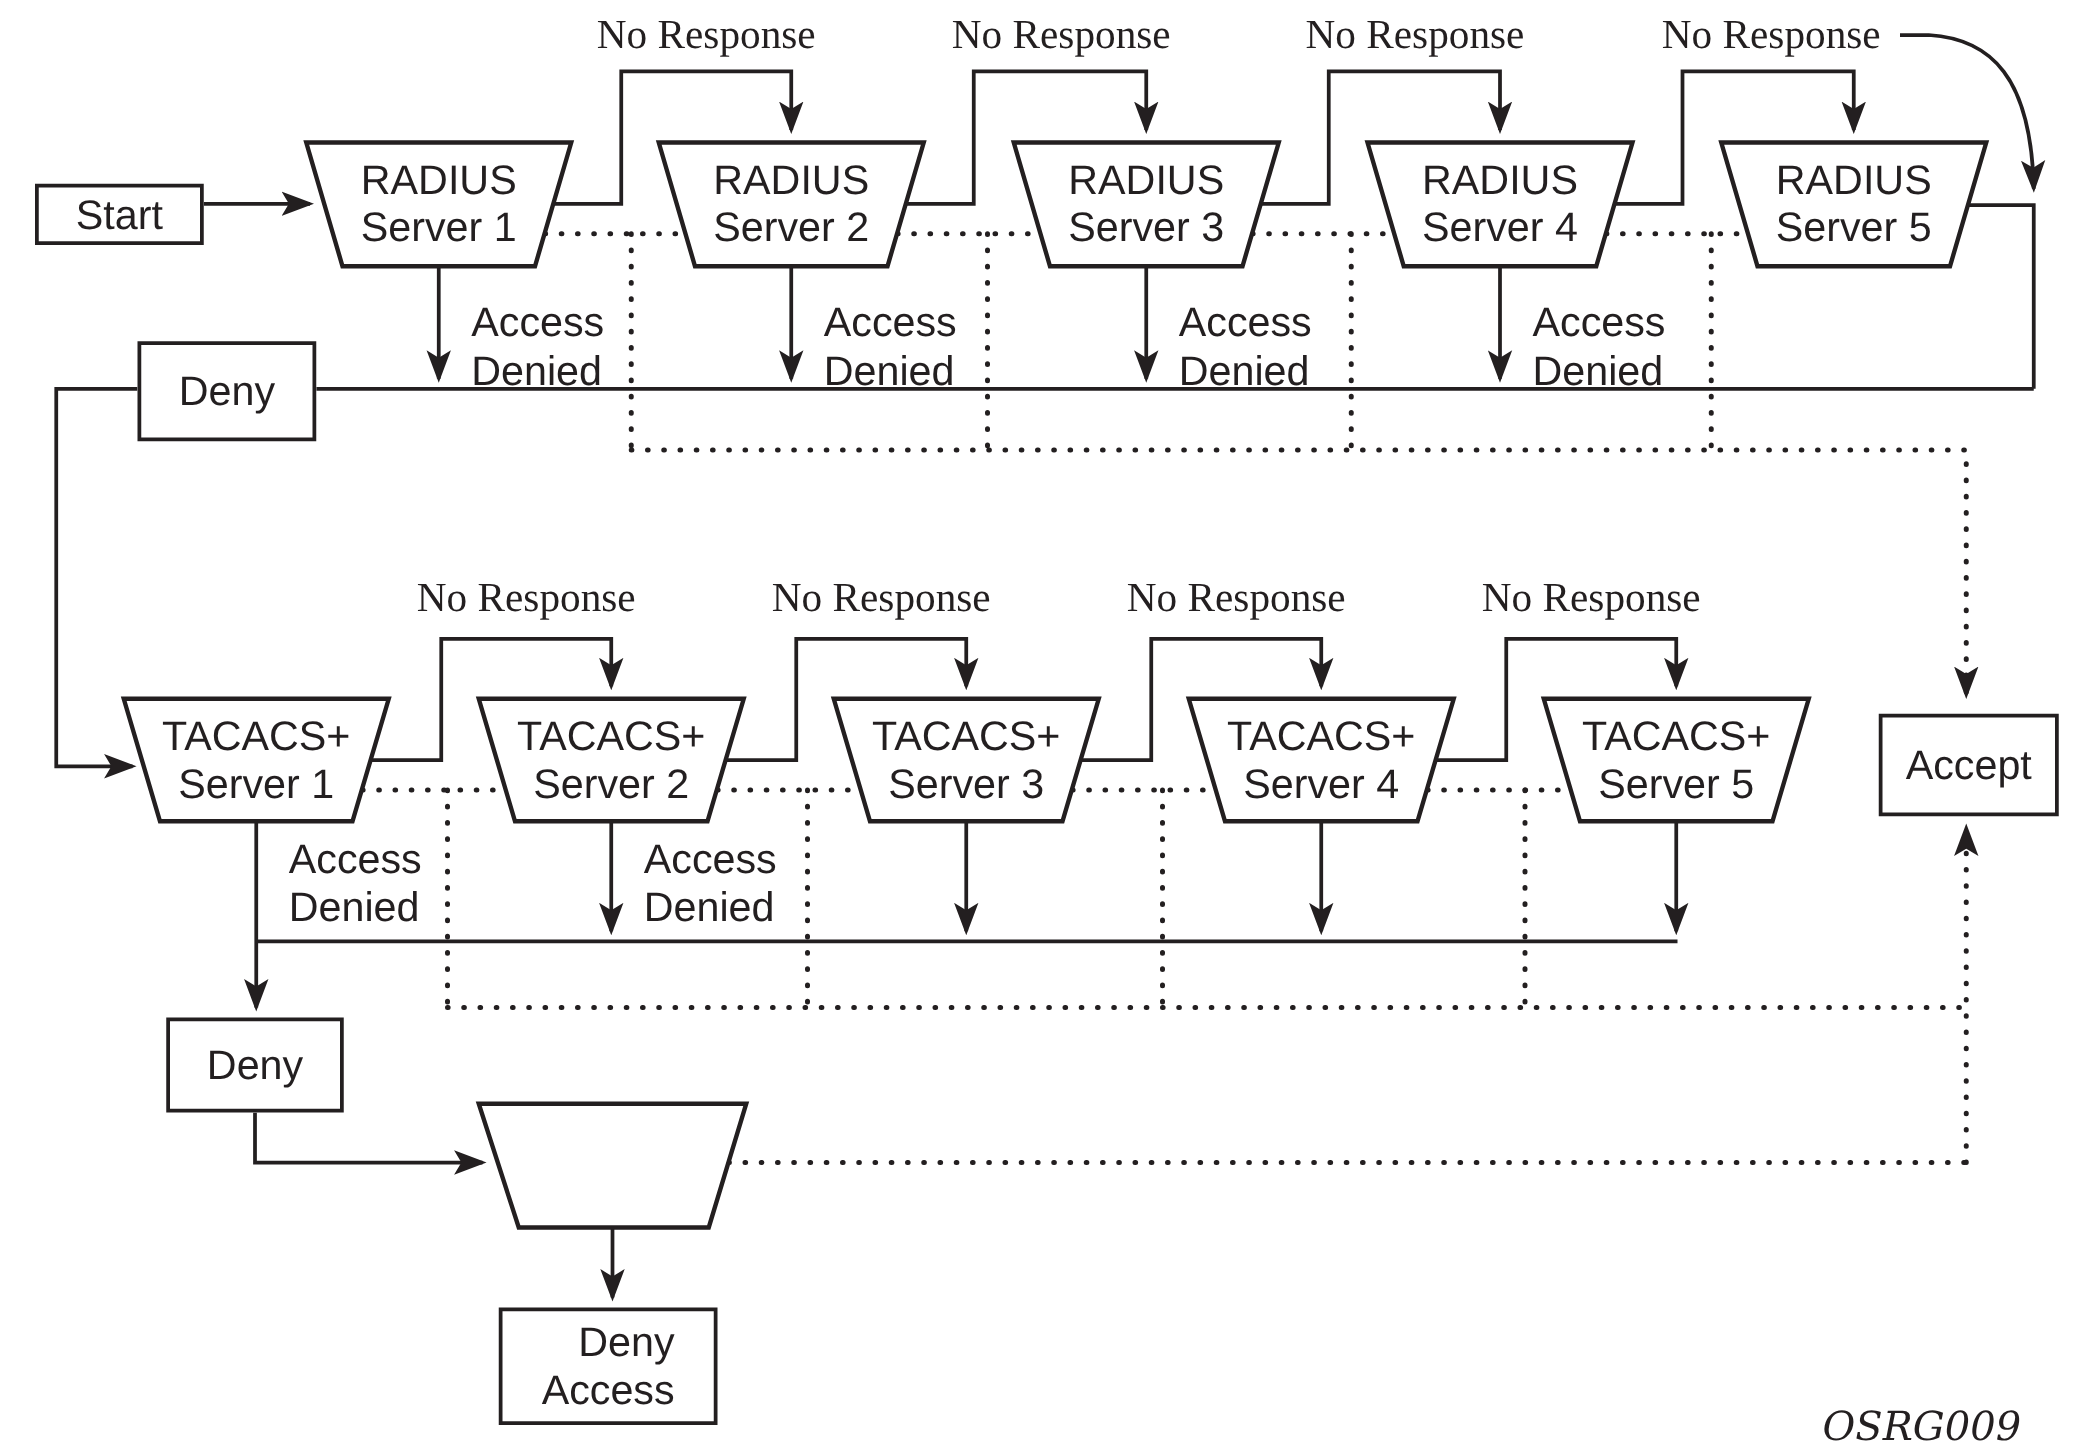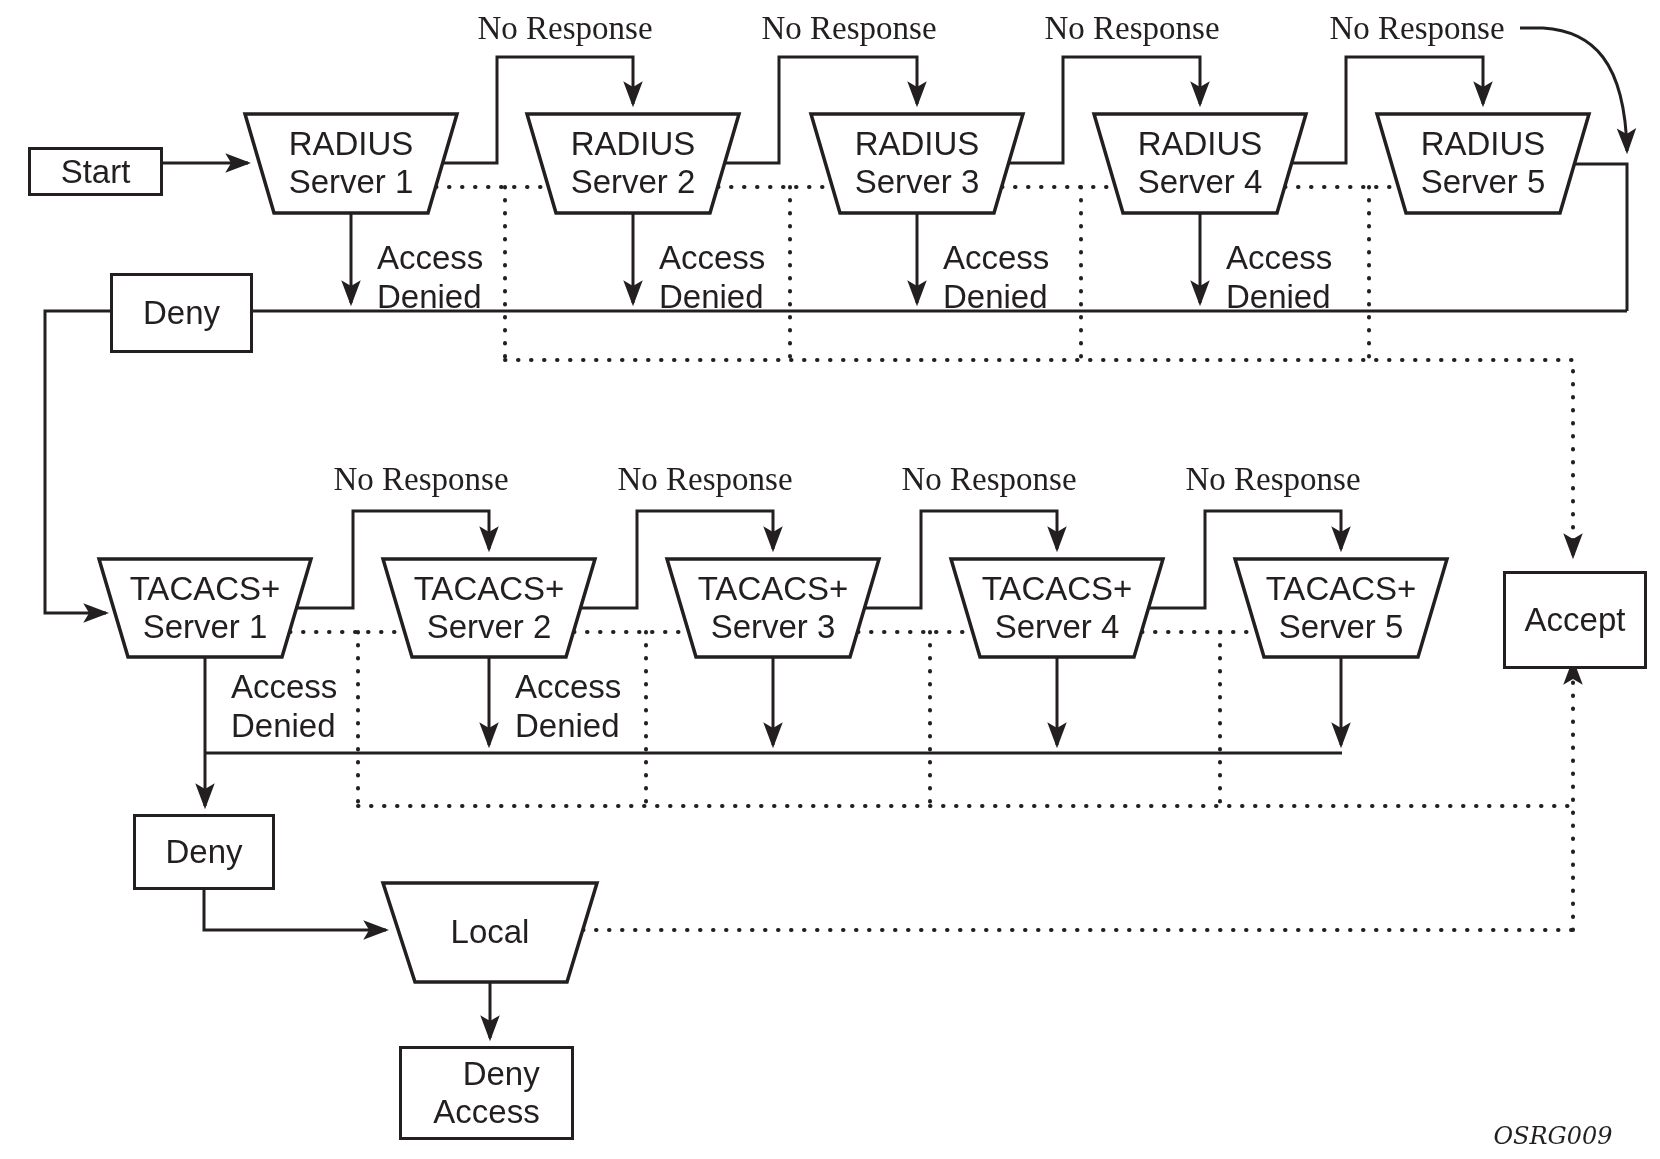--- a/index.html
+++ b/index.html
@@ -10,22 +10,22 @@
   #wires{position:absolute;left:0;top:0;}
   .lbl{position:absolute;font-size:33px;line-height:39px;white-space:pre;}
   .ctr{text-align:center;font-family:Liberation Serif, serif;}
   .node-lbl{position:absolute;width:212px;text-align:center;font-size:33px;line-height:38px;}
   .box{
     position:absolute;box-sizing:border-box;border:3.5px solid #231f20;background:#fff;
     display:flex;align-items:center;justify-content:center;
     font-size:33px;line-height:38px;text-align:right;
   }
   .figcode{
-    position:absolute;left:1458px;top:1122px;width:190px;text-align:center;
-    font-family:"DejaVu Serif","Liberation Serif",serif;font-style:italic;font-size:24px;
+    position:absolute;left:1458px;top:1122px;width:190px;text-align:left;
+    font-family:"DejaVu Serif","Liberation Serif",serif;font-style:italic;font-size:32px;
   }
 </style>
 </head>
 <body>
 
 <div id="canvas">
 
   <svg id="wires" width="1660" height="1159" viewBox="0 0 1660 1159">
     <defs>
       <marker id="ah" viewBox="0 0 8 6" markerWidth="26" markerHeight="20" refX="7" refY="3" orient="auto" markerUnits="userSpaceOnUse">
@@ -127,32 +127,31 @@
   <div class="node-lbl" style="left:811px;top:125px"><span>RADIUS</span><br><span>Server 3</span></div>
   <div class="node-lbl" style="left:1094px;top:125px"><span>RADIUS</span><br><span>Server 4</span></div>
   <div class="node-lbl" style="left:1377px;top:125px"><span>RADIUS</span><br><span>Server 5</span></div>
 
   <div class="node-lbl" style="left:99px;top:570px"><span>TACACS+</span><br><span>Server 1</span></div>
   <div class="node-lbl" style="left:383px;top:570px"><span>TACACS+</span><br><span>Server 2</span></div>
   <div class="node-lbl" style="left:667px;top:570px"><span>TACACS+</span><br><span>Server 3</span></div>
   <div class="node-lbl" style="left:951px;top:570px"><span>TACACS+</span><br><span>Server 4</span></div>
   <div class="node-lbl" style="left:1235px;top:570px"><span>TACACS+</span><br><span>Server 5</span></div>
 
-  <div class="node-lbl" style="left:384px;top:913px"><span>Local</span></div>
 
   <div class="box" style="left:28px;top:147px;width:135px;height:49px;border-width:3px">
       <span>Start</span>
     </div>
   <div class="box" style="left:110px;top:273px;width:143px;height:80px">
       <span>Deny</span>
     </div>
   <div class="box" style="left:133px;top:814px;width:142px;height:76px">
       <span>Deny</span>
     </div>
-  <div class="box" style="left:1503px;top:571px;width:144px;height:98px">
+  <div class="box" style="left:1503px;top:571px;width:144px;height:82px">
       <span>Accept</span>
     </div>
   <div class="box" style="left:399px;top:1046px;width:175px;height:94px">
       <span><span>Deny</span><br><span>Access</span></span>
     </div>
 
   <div class="figcode">OSRG009</div>
 
 </div>
 

